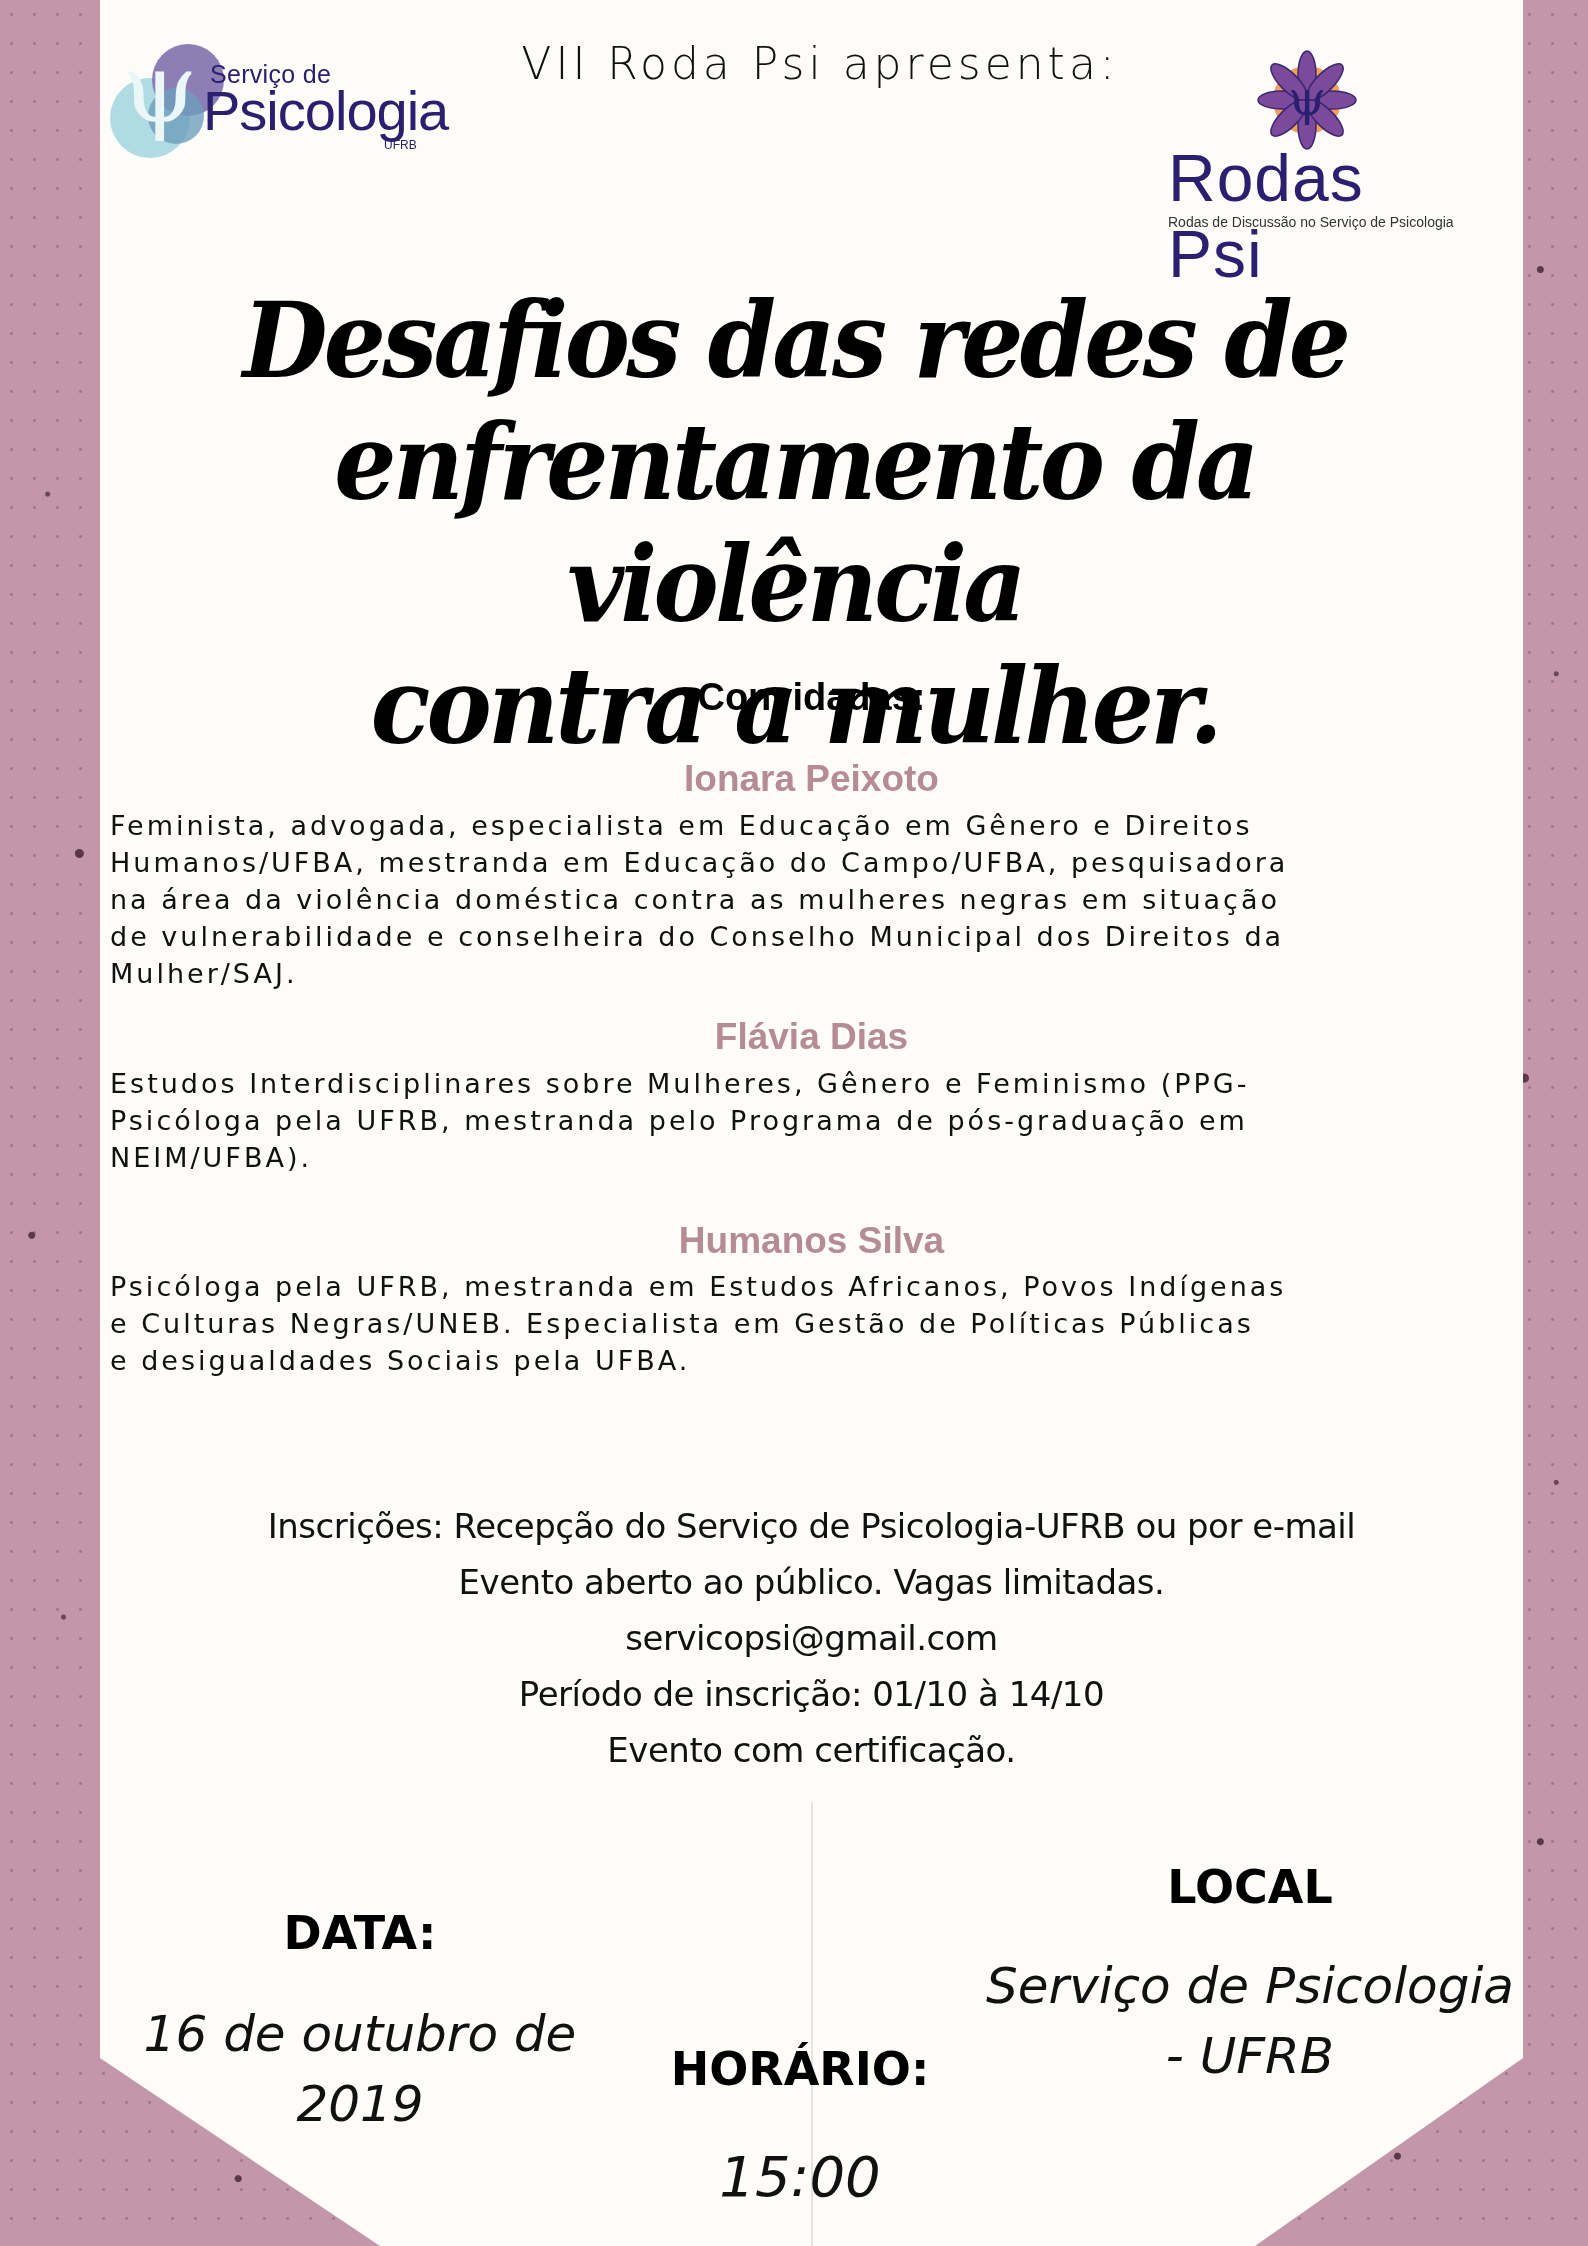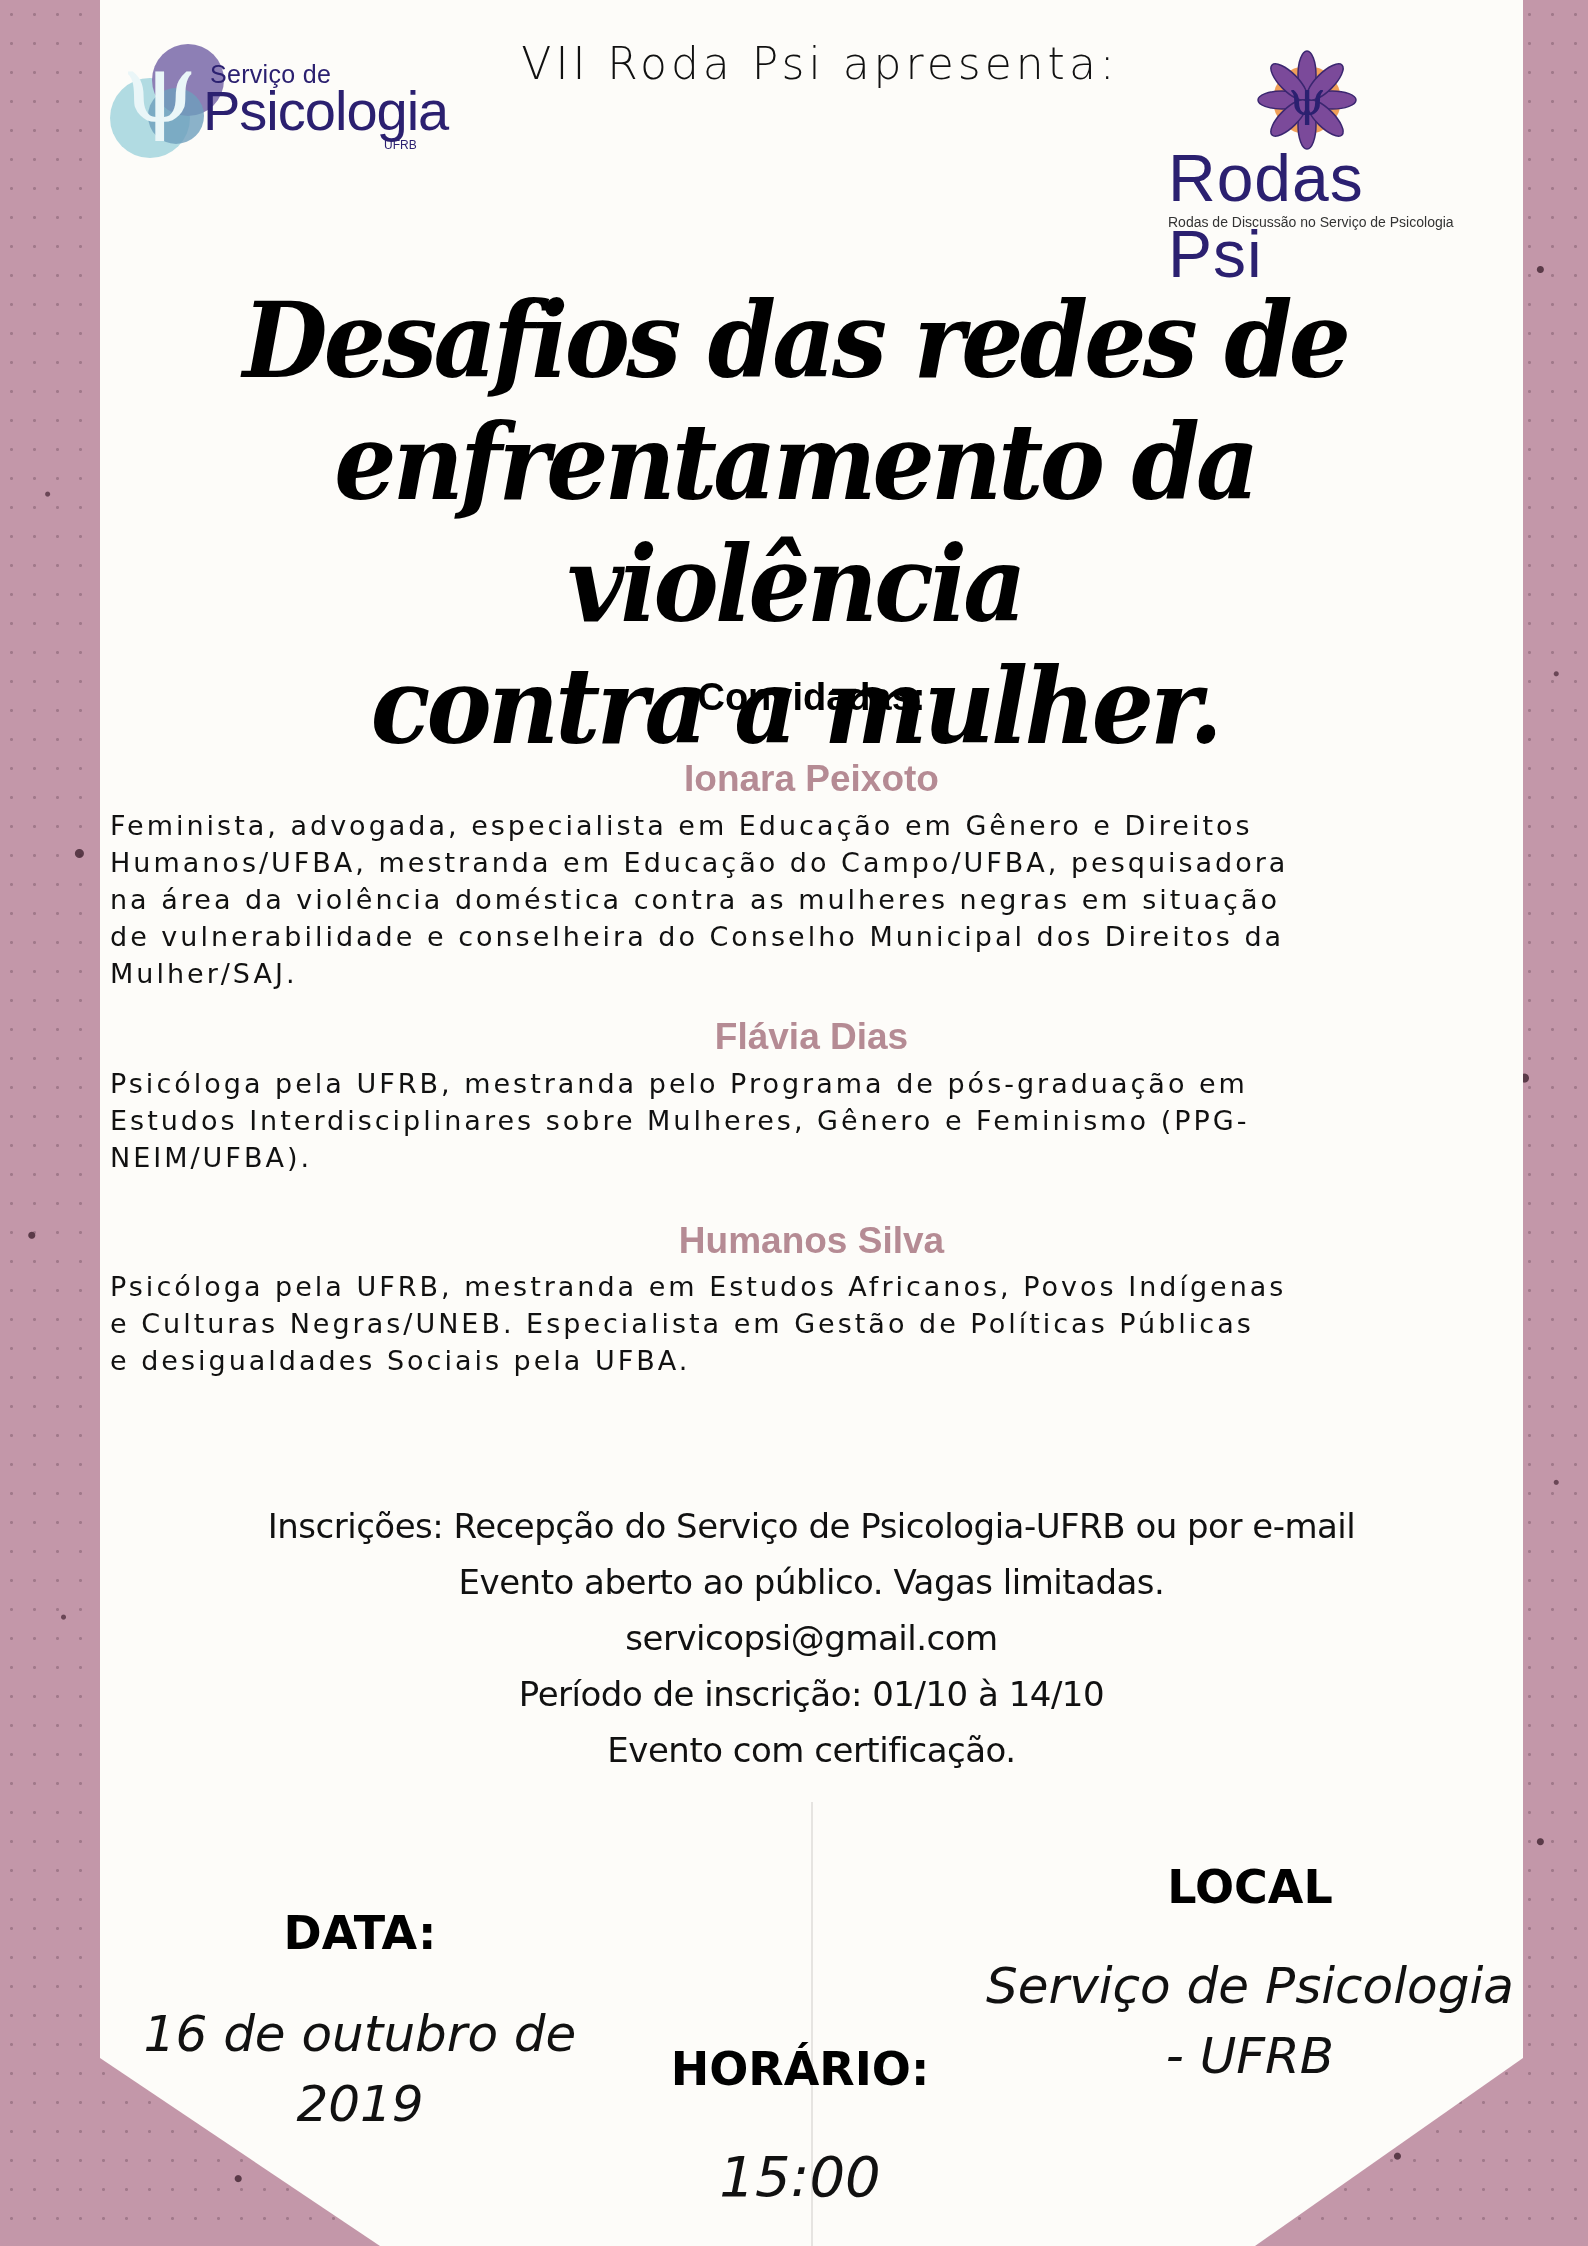--- a/index.html
+++ b/index.html
@@ -122,22 +122,22 @@
 <div class="abs guest-bio" style="top:807px">
   <div>Feminista, advogada, especialista em Educação em Gênero e Direitos</div>
   <div>Humanos/UFBA, mestranda em Educação do Campo/UFBA, pesquisadora</div>
   <div>na área da violência doméstica contra as  mulheres negras em situação</div>
   <div>de vulnerabilidade e conselheira do Conselho Municipal dos Direitos da</div>
   <div>Mulher/SAJ.</div>
 </div>
 
 <div class="abs center guest-name" style="top:1016px">Flávia Dias</div>
 <div class="abs guest-bio" style="top:1065px">
+  <div>Estudos Interdisciplinares sobre Mulheres, Gênero e Feminismo (PPG-</div>
   <div>Psicóloga pela UFRB, mestranda pelo Programa de pós-graduação em</div>
-  <div>Estudos Interdisciplinares sobre Mulheres, Gênero e Feminismo (PPG-</div>
   <div>NEIM/UFBA).</div>
 </div>
 
 <div class="abs center guest-name" style="top:1220px">Humanos Silva</div>
 <div class="abs guest-bio" style="top:1268px">
   <div>Psicóloga pela UFRB, mestranda em Estudos Africanos, Povos Indígenas</div>
   <div>e Culturas Negras/UNEB. Especialista em Gestão de Políticas Públicas</div>
   <div>e desigualdades Sociais pela UFBA.</div>
 </div>
 

